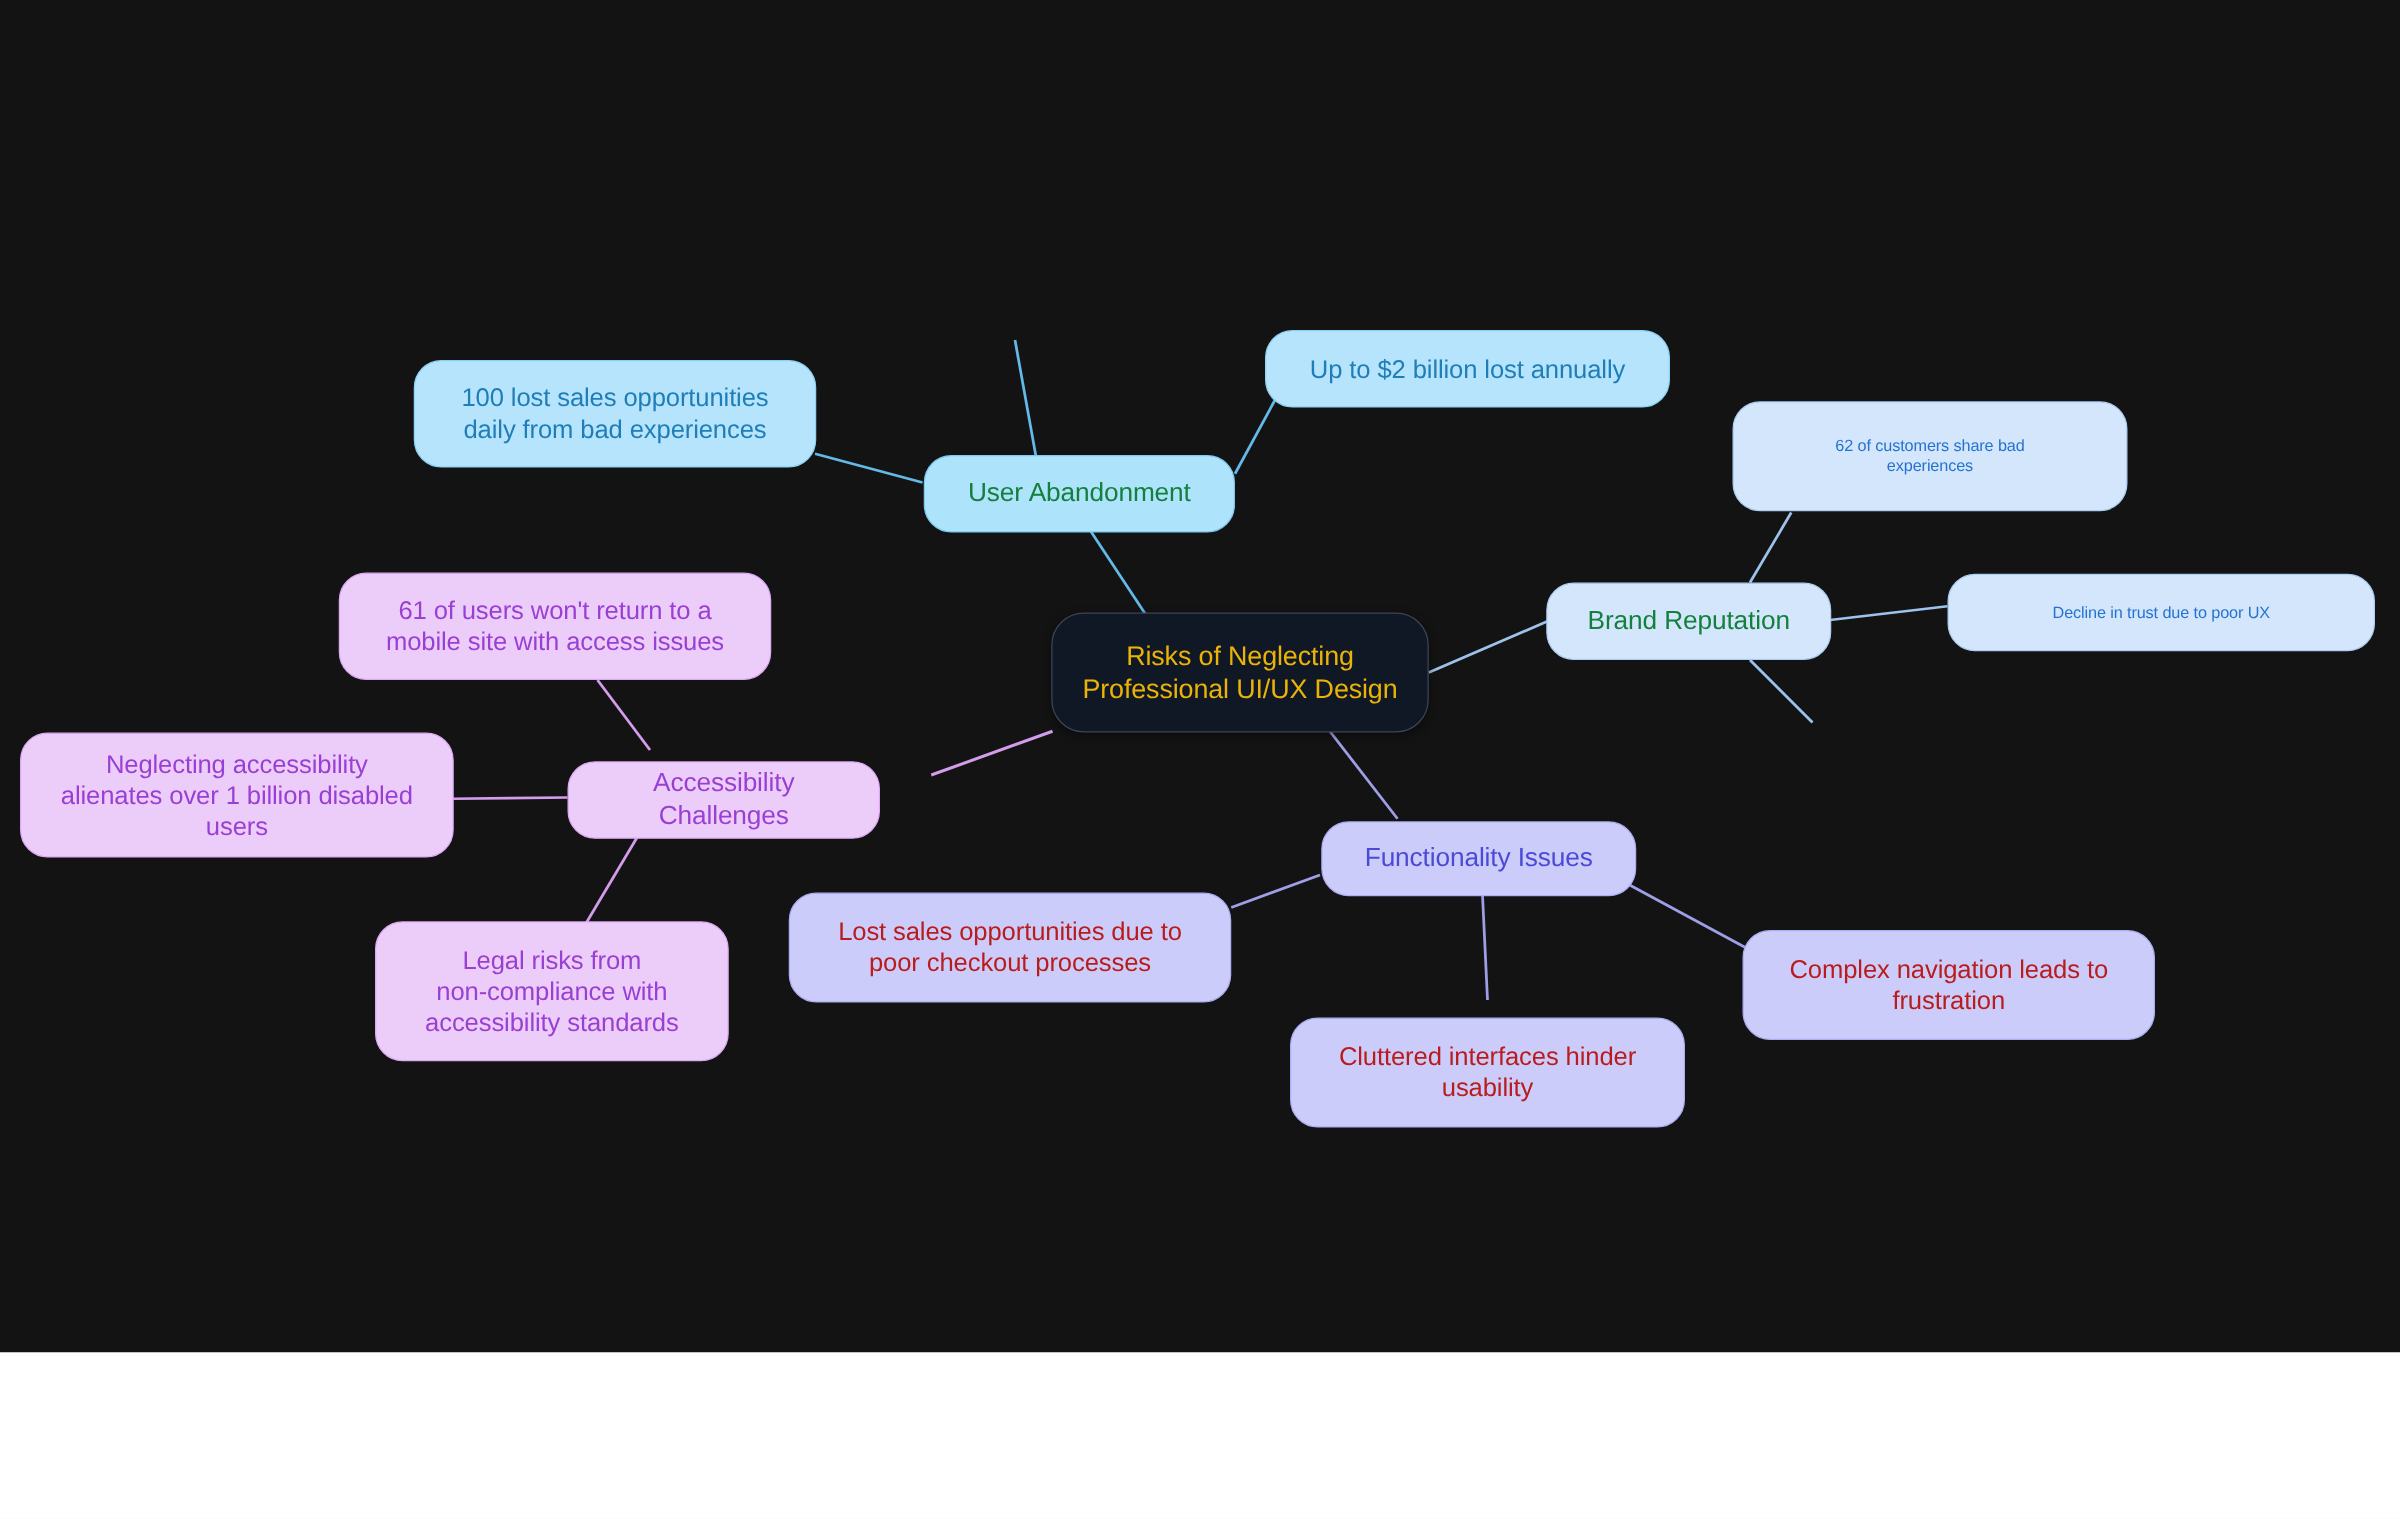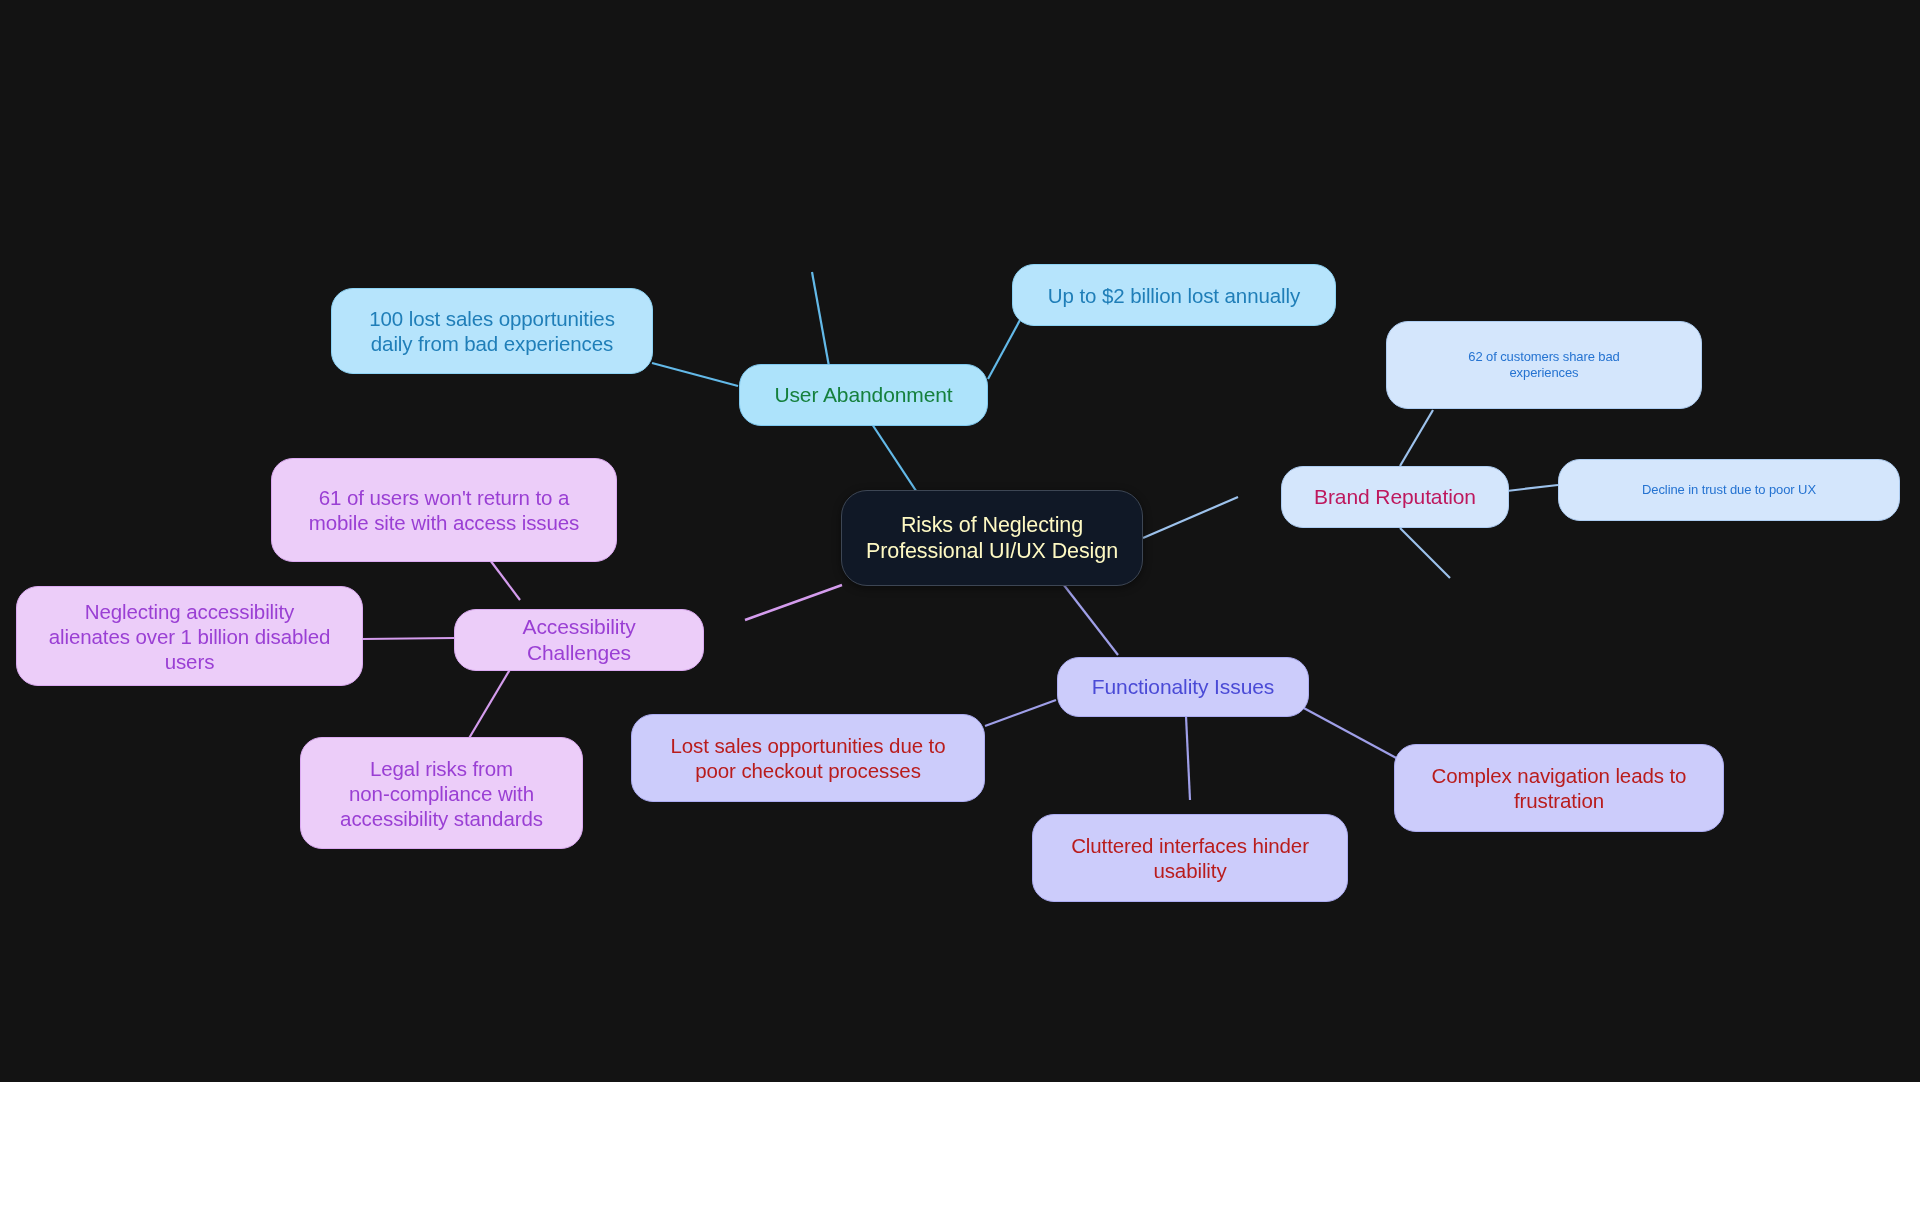--- a/index.html
+++ b/index.html
@@ -47,21 +47,21 @@
     line-height: 1.22;
     letter-spacing: -0.1px;
     padding: 6px 14px;
     white-space: pre-line;
   }
 
   
   .node.root {
     background: #101826;
     border: 1.6px solid #3d4654;
-    color: #fef9c3;
+    color: #eab308;
     font-size: 21.5px;
     border-radius: 26px;
     box-shadow: 0 2px 8px rgba(0,0,0,0.45);
   }
 
   
   .node.blue-main {
     background: #ade3fb;
     border: 1.4px solid #7ec9f0;
     color: #15803d;
@@ -71,23 +71,22 @@
     background: #b6e4fc;
     border: 1.4px solid #8dd3f5;
     color: #1f7eb8;
     font-size: 20.5px;
   }
 
   
   .node.lblue-main {
     background: #d4e6fc;
     border: 1.4px solid #aecdf2;
-    color: #be185d;
-    font-size: 21px;
-    margin-left: 44px;
+    color: #15803d;
+    font-size: 21px;
   }
   .node.lblue-leaf {
     background: #d4e6fc;
     border: 1.4px solid #aecdf2;
     color: #2573d1;
     font-size: 13px;
   }
 
   
   .node.violet-main {
@@ -170,21 +169,21 @@
   <div class="node lblue-main" style="left:1237px; top:466px; width:228px; height:62px;">Brand Reputation</div>
 
   <div class="node lblue-leaf" style="left:1386px; top:321px; width:316px; height:88px;">62 of customers share bad
 experiences</div>
 
   <div class="node lblue-leaf" style="left:1558px; top:459px; width:342px; height:62px;">Decline in trust due to poor UX</div>
 
 
   <div class="node violet-main" style="left:454px; top:609px; width:250px; height:62px;">Accessibility Challenges</div>
 
-  <div class="node violet-leaf" style="left:271px; top:458px; width:346px; height:104px;">61 of users won't return to a
+  <div class="node violet-leaf" style="left:271px; top:458px; width:346px; height:86px;">61 of users won't return to a
 mobile site with access issues</div>
 
   <div class="node violet-leaf" style="left:16px; top:586px; width:347px; height:100px;">Neglecting accessibility
 alienates over 1 billion disabled
 users</div>
 
   <div class="node violet-leaf" style="left:300px; top:737px; width:283px; height:112px;">Legal risks from
 non-compliance with
 accessibility standards</div>
 

